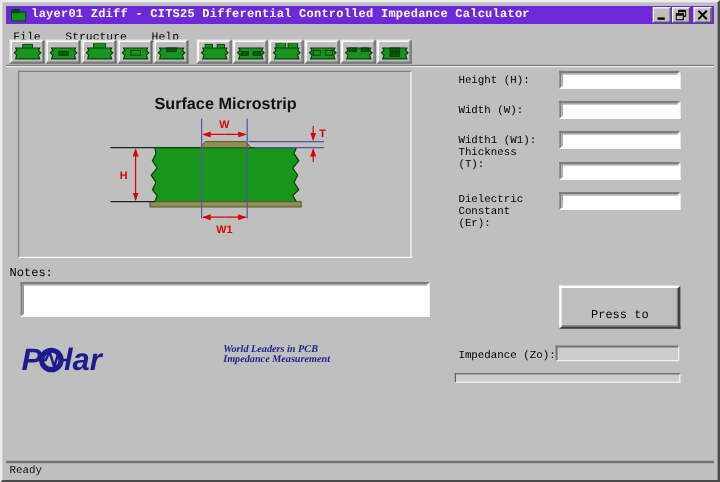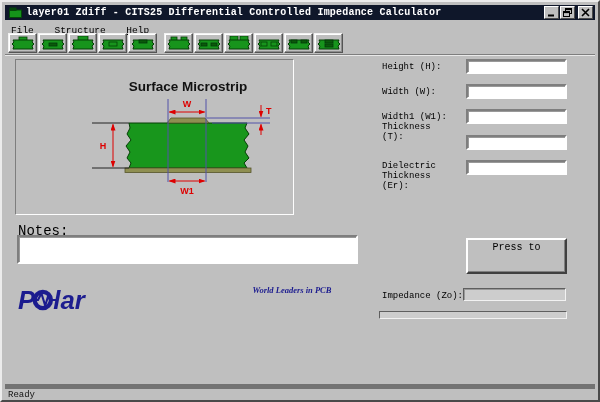--- a/index.html
+++ b/index.html
@@ -1,21 +1,21 @@
 <!DOCTYPE html>
 <html><head>
 <meta charset="utf-8">
 <style>
   * { margin:0; padding:0; box-sizing:border-box; }
   body { background:#d8d8d8; font-family:"Liberation Mono", monospace; }
   .window { position:relative; width:600px; height:402px; background:#bfbfbf;
             border:2px solid; border-color:#ececec #4a4a4a #4a4a4a #ececec; overflow:hidden; }
 
   
-  .titlebar { position:absolute; left:3px; top:3px; right:3px; height:15px; background:#0f172a;
+  .titlebar { position:absolute; left:3px; top:3px; right:3px; height:15px; background:#6d28d9;
               display:flex; align-items:center; padding:4px 2px; }
   .titlebar .ticon { width:13px; height:11px; margin:0 4px 0 2px; flex:0 0 auto; }
   .titletext { color:#fff; font-size:10px; font-weight:bold; white-space:nowrap; letter-spacing:.2px; }
   .tbuttons { margin-left:auto; display:flex; }
   .wbtn { width:15px; height:13px; background:#bfbfbf; border:1px solid; border-color:#fff #4a4a4a #4a4a4a #fff;
           display:flex; align-items:center; justify-content:center; margin-left:1px; }
   .wbtn.close { margin-left:3px; }
 
   
   .menubar { position:absolute; left:3px; top:18px; right:3px; height:13px; padding-left:6px; }
@@ -25,61 +25,61 @@
   
   .toolbar { position:absolute; left:6px; top:31px; height:21px; display:flex; align-items:flex-start; }
   .tbtn { width:29px; height:20px; background:#bfbfbf; border:1px solid; border-color:#f2f2f2 #555 #555 #f2f2f2;
           box-shadow:inset -1px -1px 0 #8d8d8d, inset 1px 1px 0 #fff;
           display:flex; align-items:center; justify-content:center; margin-right:1px; }
   .tbtn.gap { margin-left:6px; }
   .client-sep { position:absolute; left:3px; right:3px; top:52px; height:2px;
                 border-top:1px solid #7e7e7e; border-bottom:1px solid #e9e9e9; }
 
   
-  .diagram-panel { position:absolute; left:13px; top:57px; width:279px; height:156px;
+  .diagram-panel { position:absolute; left:13px; top:57px; width:328px; height:156px;
                    border:1px solid; border-color:#7e7e7e #fdfdfd #fdfdfd #7e7e7e; background:#bfbfbf; }
 
   
   .param-label { position:absolute; left:380px; width:74px; font-size:9px; line-height:10px; color:#000; }
   .param-field { position:absolute; left:464px; width:101px; height:15px; background:#fff;
                  border:2px solid; border-color:#7e7e7e #fff #fff #7e7e7e;
                  box-shadow:inset 1px 1px 0 rgba(0,0,0,.4);
                  font-family:"Liberation Mono", monospace; font-size:10px; padding:0 2px; }
 
   
-  .notes-label { position:absolute; left:16px; top:221px; font-size:14px;text-align:right; }
+  .notes-label { position:absolute; left:6px; top:221px; font-size:10px;text-align:right; }
   .notes-box { position:absolute; left:15px; top:233px; width:341px; height:29px; background:#fff;
                border:2px solid; border-color:#7e7e7e #fff #fff #7e7e7e;
                box-shadow:inset 1px 1px 0 rgba(0,0,0,.4); resize:none;
                font-family:"Liberation Mono", monospace; font-size:10px; }
 
   
   .calc-btn { position:absolute; left:464px; top:236px; width:101px; height:36px; background:#bfbfbf;
               border:2px solid; border-color:#fff #404040 #404040 #fff;
               box-shadow:inset -1px -1px 0 #808080;
               font-family:"Liberation Mono", monospace; font-size:10px; line-height:11px; color:#000;
-              text-align:center; padding-top:2px; cursor:default; }
+              text-align:center; padding-top:18px; cursor:default; }
 
   
   .polar-logo { position:absolute; left:16px; top:282px; }
-  .tagline { position:absolute; left:212px; top:284px; width:156px; text-align:center;
+  .tagline { position:absolute; left:184px; top:284px; width:156px; text-align:left;
              font-family:"Liberation Serif", serif; font-style:italic; font-weight:bold;
              font-size:8.5px; line-height:8.5px; color:#1c1c8f; }
 
   
   .imp-label { position:absolute; left:380px; top:289px; font-size:9px; }
   .imp-field { position:absolute; left:461px; top:286px; width:103px; height:13px; background:#cdcdcd;
                border:1px solid; border-color:#5f5f5f #f2f2f2 #f2f2f2 #5f5f5f;
                box-shadow:inset 1px 1px 0 rgba(0,0,0,.25); font-size:9px; padding:0 2px; }
   .progress { position:absolute; left:377px; top:309px; width:188px; height:8px; background:#cdcdcd;
               border:1px solid; border-color:#5f5f5f #f2f2f2 #f2f2f2 #5f5f5f; }
 
   
   .statusbar { position:absolute; left:3px; right:3px; bottom:3px; height:13px;
-               border-top:5px solid #737373; font-size:9px; padding:1px 0 0 3px; color:#111; }
+               border-top:2px solid #737373; font-size:9px; padding:1px 0 0 3px; color:#111; }
 </style>
 </head>
 <body>
 
 <div class="window">
 
   <div class="titlebar">
     <svg class="ticon" viewBox="0 0 13 11">
       <rect x="0.5" y="3" width="12" height="7.5" fill="#15931a" stroke="#04470a" stroke-width="1"></rect>
       <rect x="0.5" y="0.5" width="7" height="3.5" fill="#04470a"></rect>
@@ -232,38 +232,39 @@
   </div>
 
   <div class="param-label" style="top:60px">Height (H):</div>
   <input class="param-field" style="top: 57px;" type="text" value="">
   <div class="param-label" style="top:85px">Width (W):</div>
   <input class="param-field" style="top: 82px;" type="text" value="">
   <div class="param-label" style="top:110px">Width1 (W1):</div>
   <input class="param-field" style="top: 107px;" type="text" value="">
   <div class="param-label" style="top:120px">Thickness (T):</div>
   <input class="param-field" style="top: 133px;" type="text" value="">
-  <div class="param-label" style="top:159px">Dielectric Thickness (Er):</div>
+  <div class="param-label" style="top:159px">Dielectric Constant (Er):</div>
   <input class="param-field" style="top: 158px;" type="text" value="">
 
   <div class="notes-label">Notes:</div>
   <textarea class="notes-box" style=""></textarea>
 
   <div class="calc-btn">
     <span style="display:block">Press to</span>
   </div>
 
   <svg class="polar-logo" width="84" height="30" viewBox="0 0 88 30">
     <text x="0" y="25" font-family="Liberation Sans, sans-serif" font-size="27" font-weight="bold" font-style="italic" fill="#1c1c8f">P</text>
     <circle cx="26" cy="16" r="8.5" fill="none" stroke="#1c1c8f" stroke-width="4.5"></circle>
     <polyline points="14,16 21,16 24.5,9 28.5,22 31.5,12 33.5,16 40,16" fill="none" stroke="#1c1c8f" stroke-width="2.2"></polyline>
     <text x="37" y="25" font-family="Liberation Sans, sans-serif" font-size="27" font-weight="bold" font-style="italic" fill="#1c1c8f">lar</text>
   </svg>
   <div class="tagline">
     <div>World Leaders in PCB</div>
+    <div>Impedance Measurement</div>
   </div>
 
   <div class="imp-label">Impedance (Zo):</div>
   <div class="imp-field"></div>
   <div class="progress"></div>
 
   <div class="statusbar">
     <span>Ready</span>
   </div>
 

